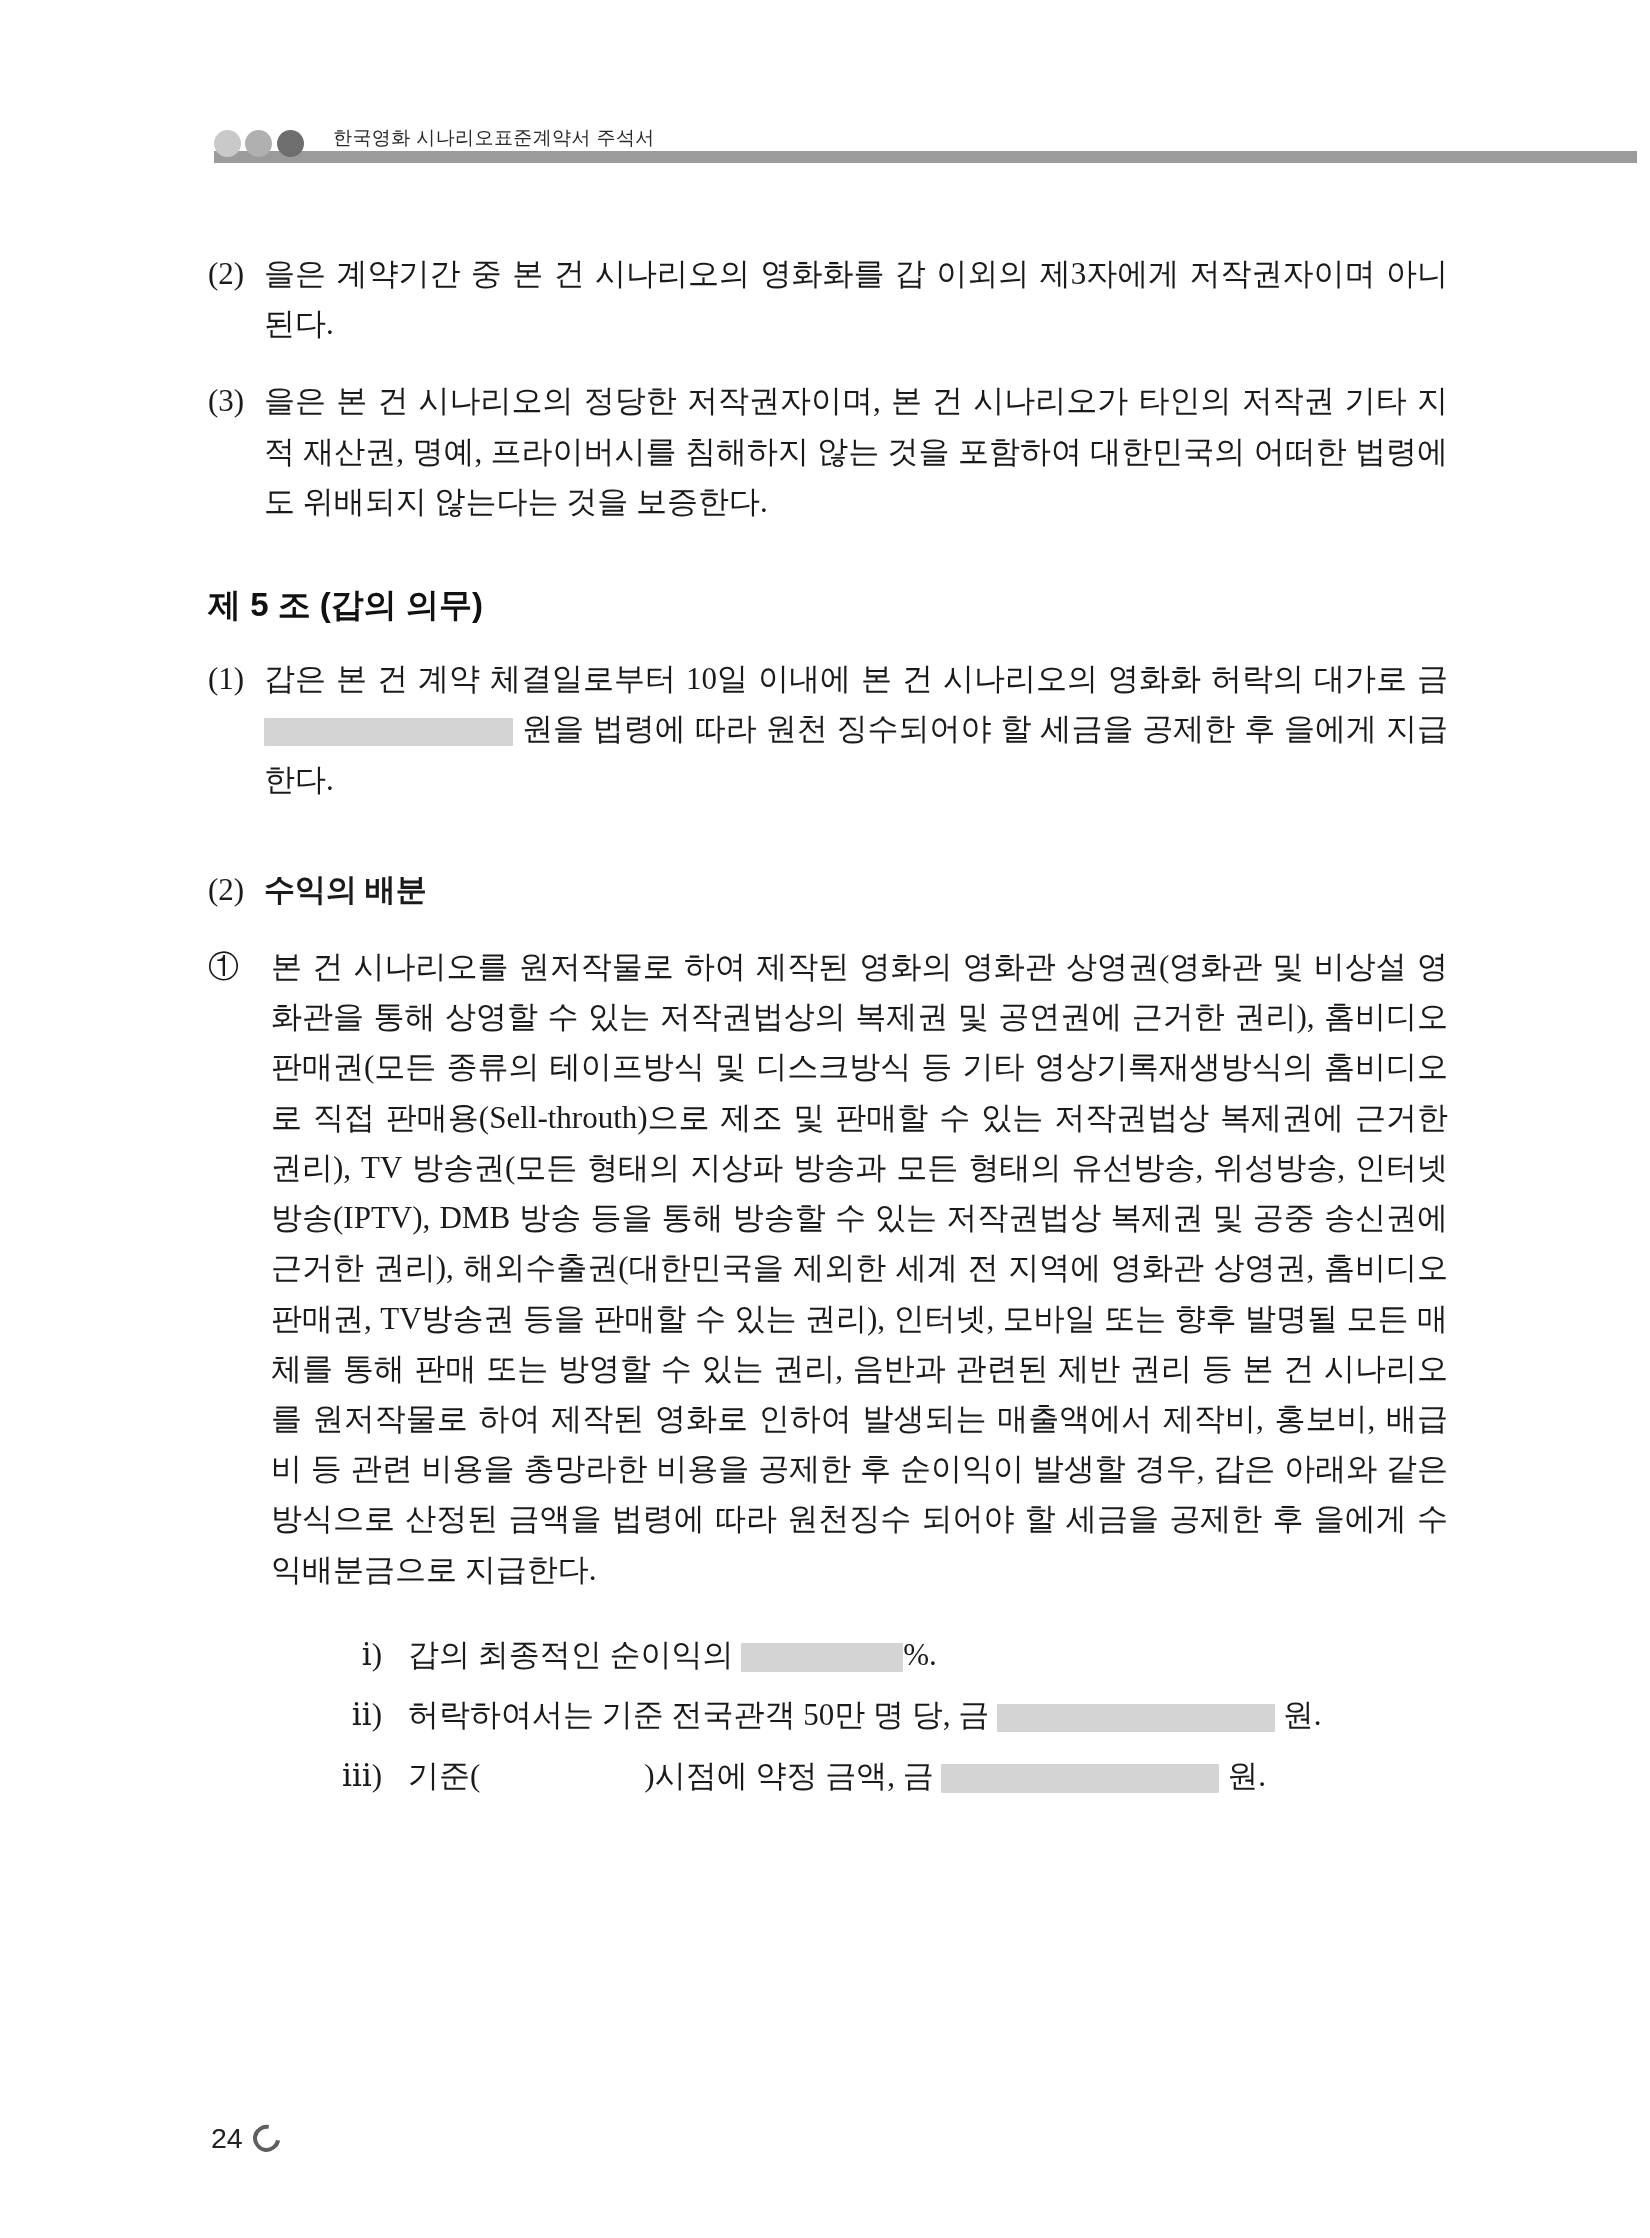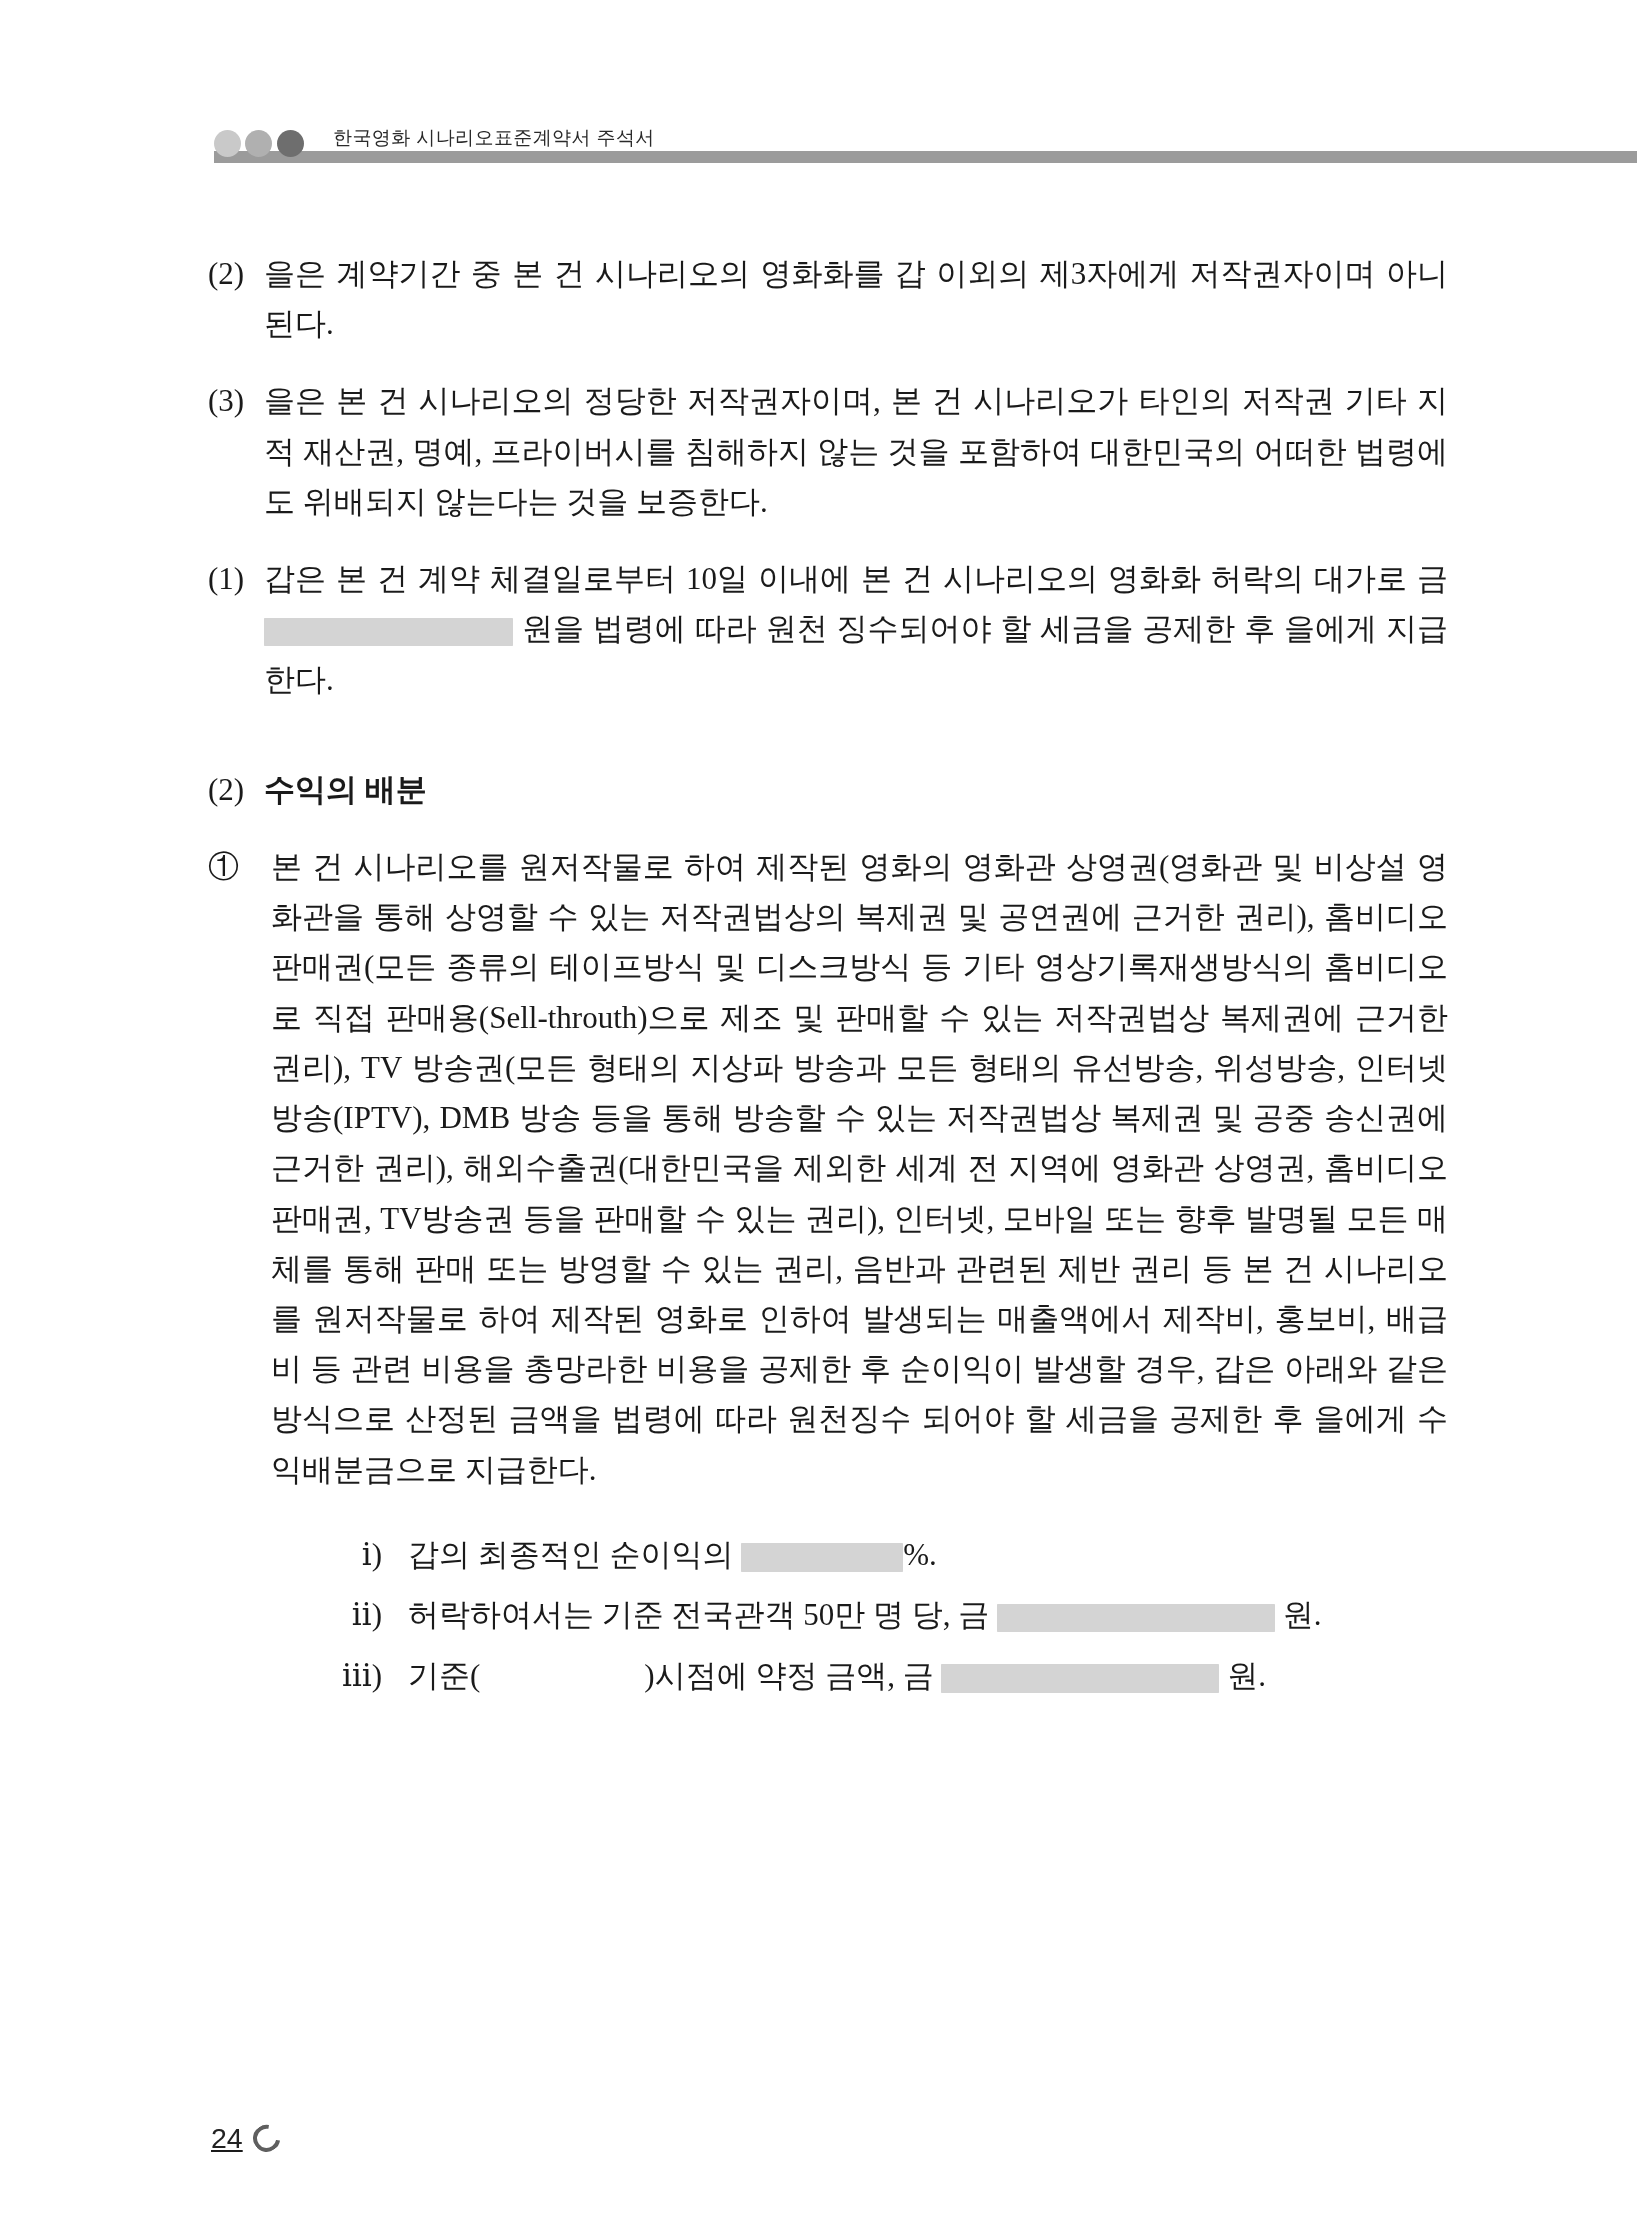--- a/index.html
+++ b/index.html
@@ -136,21 +136,20 @@
   }
 
   
   .page-footer {
     position: absolute;
     left: 211px;
     bottom: 84px;
     display: flex;
     align-items: center;
     font-family: "Liberation Sans", "DejaVu Sans", sans-serif;
-    text-decoration: underline;
   }
   .page-number {
     font-size: 28.5px;
     color: #222;
     margin-right: 10px;
   }
   .footer-mark {
     width: 18.5px;
     height: 18.5px;
     border-radius: 50%;
@@ -177,20 +176,21 @@
   <div class="para">
     <span class="marker">(2)</span>
     <span class="body-text">을은 계약기간 중 본 건 시나리오의 영화화를 갑 이외의 제3자에게 저작권자이며 아니 된다.</span>
   </div>
 
   <div class="para">
     <span class="marker">(3)</span>
     <span class="body-text">을은 본 건 시나리오의 정당한 저작권자이며, 본 건 시나리오가 타인의 저작권 기타 지적 재산권, 명예, 프라이버시를 침해하지 않는 것을 포함하여 대한민국의 어떠한 법령에도 위배되지 않는다는 것을 보증한다.</span>
   </div>
 
+  <div class="section-title">제 5 조 (갑의 의무)</div>
 
   <div class="para">
     <span class="marker">(1)</span>
     <span class="body-text"><span>갑은 본 건 계약 체결일로부터 10일 이내에 본 건 시나리오의 영화화 허락의 대가로 금</span> <span class="blank w1"></span> <span>원을 법령에 따라 원천 징수되어야 할 세금을 공제한 후 을에게 지급한다.</span></span>
   </div>
 
   <div class="spacer-md"></div>
 
   <div class="para">
     <span class="marker">(2)</span>

